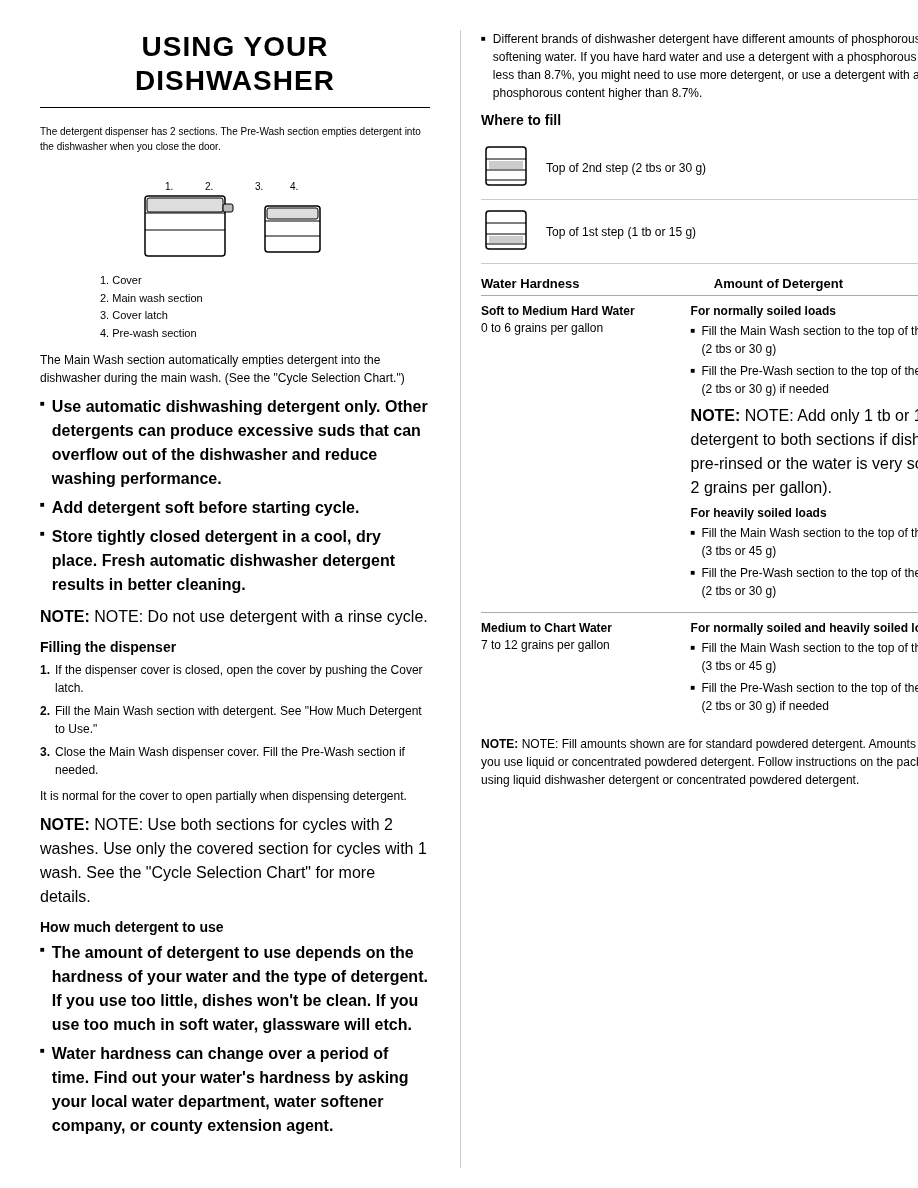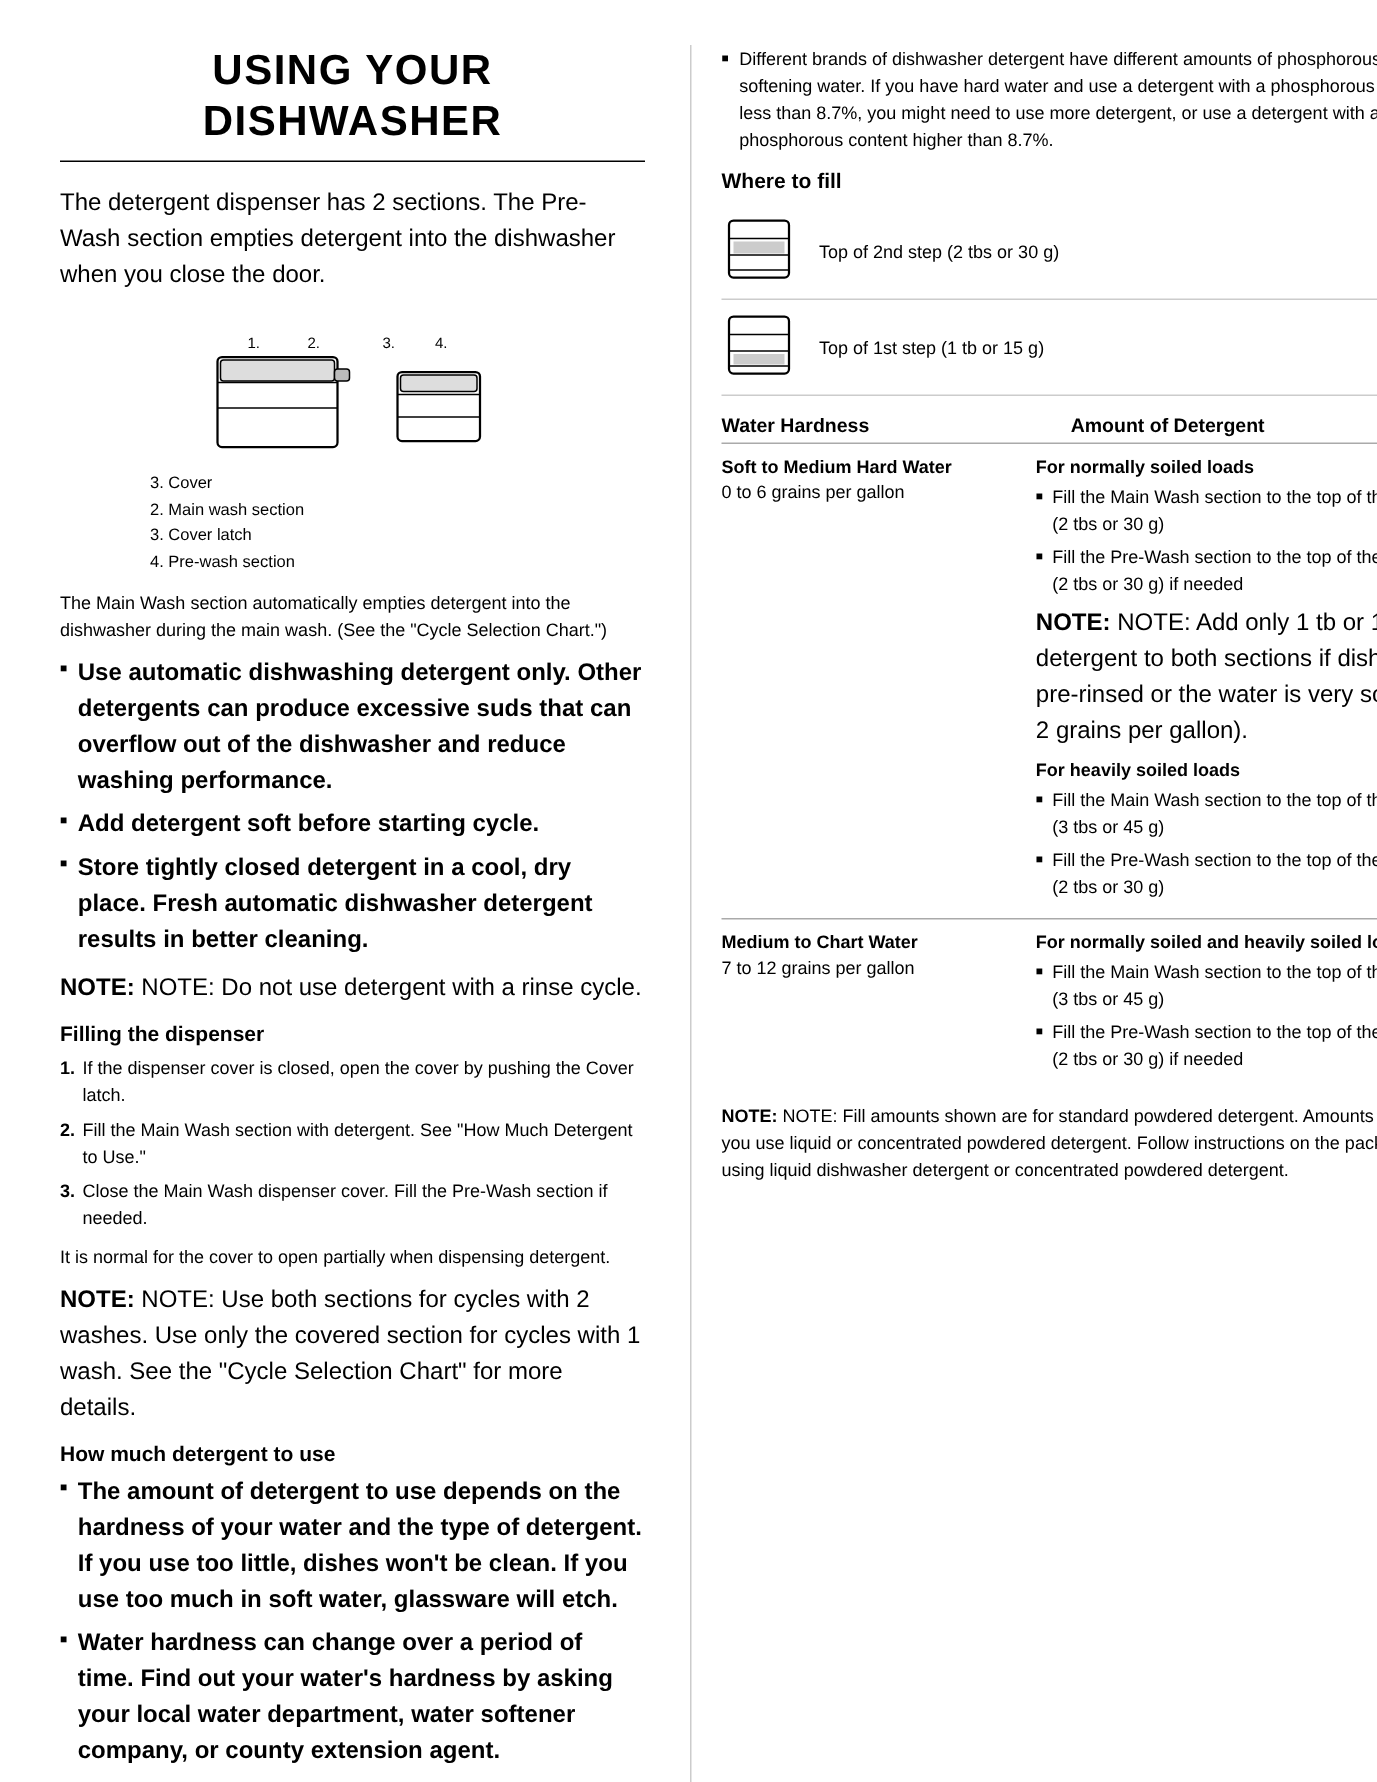--- a/index.html
+++ b/index.html
@@ -38,21 +38,21 @@
       line-height: 1.2;
       margin-bottom: 6px;
       letter-spacing: 1px;
     }
     .divider {
       border: none;
       border-top: 1px solid #000;
       margin: 10px 0 16px 0;
     }
     .intro-text {
-      font-size: 16px;
+      font-size: 10px;
       margin-bottom: 24px;
       line-height: 1.5;
     }
     .diagram-area {
       text-align: center;
       margin: 6px 0 4px 0;
     }
     .diagram-labels {
       font-size: 11px;
       text-align: left;
@@ -245,21 +245,21 @@
           <rect x="118" y="26" width="10" height="8" rx="2" fill="#bbb" stroke="#000" stroke-width="1"></rect>
 
           <rect x="160" y="28" width="55" height="46" rx="3" fill="none" stroke="#000" stroke-width="1.5"></rect>
           <line x1="160" y1="43" x2="215" y2="43" stroke="#000" stroke-width="1"></line>
           <line x1="160" y1="58" x2="215" y2="58" stroke="#000" stroke-width="1"></line>
           <rect x="162" y="30" width="51" height="11" rx="2" fill="#ddd" stroke="#000" stroke-width="1"></rect>
         </svg>
       </div>
 
       <div class="diagram-labels">
-        <span>3. Cover</span>
+        <span>1. Cover</span>
         <span>2. Main wash section</span>
         <span>3. Cover latch</span>
         <span>4. Pre-wash section</span>
       </div>
 
       <p class="body-text">The Main Wash section automatically empties detergent into the dishwasher during the main wash. (See the "Cycle Selection Chart.")</p>
 
       <ul class="bullet-list">
         <li>Use automatic dishwashing detergent only. Other detergents can produce excessive suds that can overflow out of the dishwasher and reduce washing performance.</li>
         <li>Add detergent soft before starting cycle.</li>

